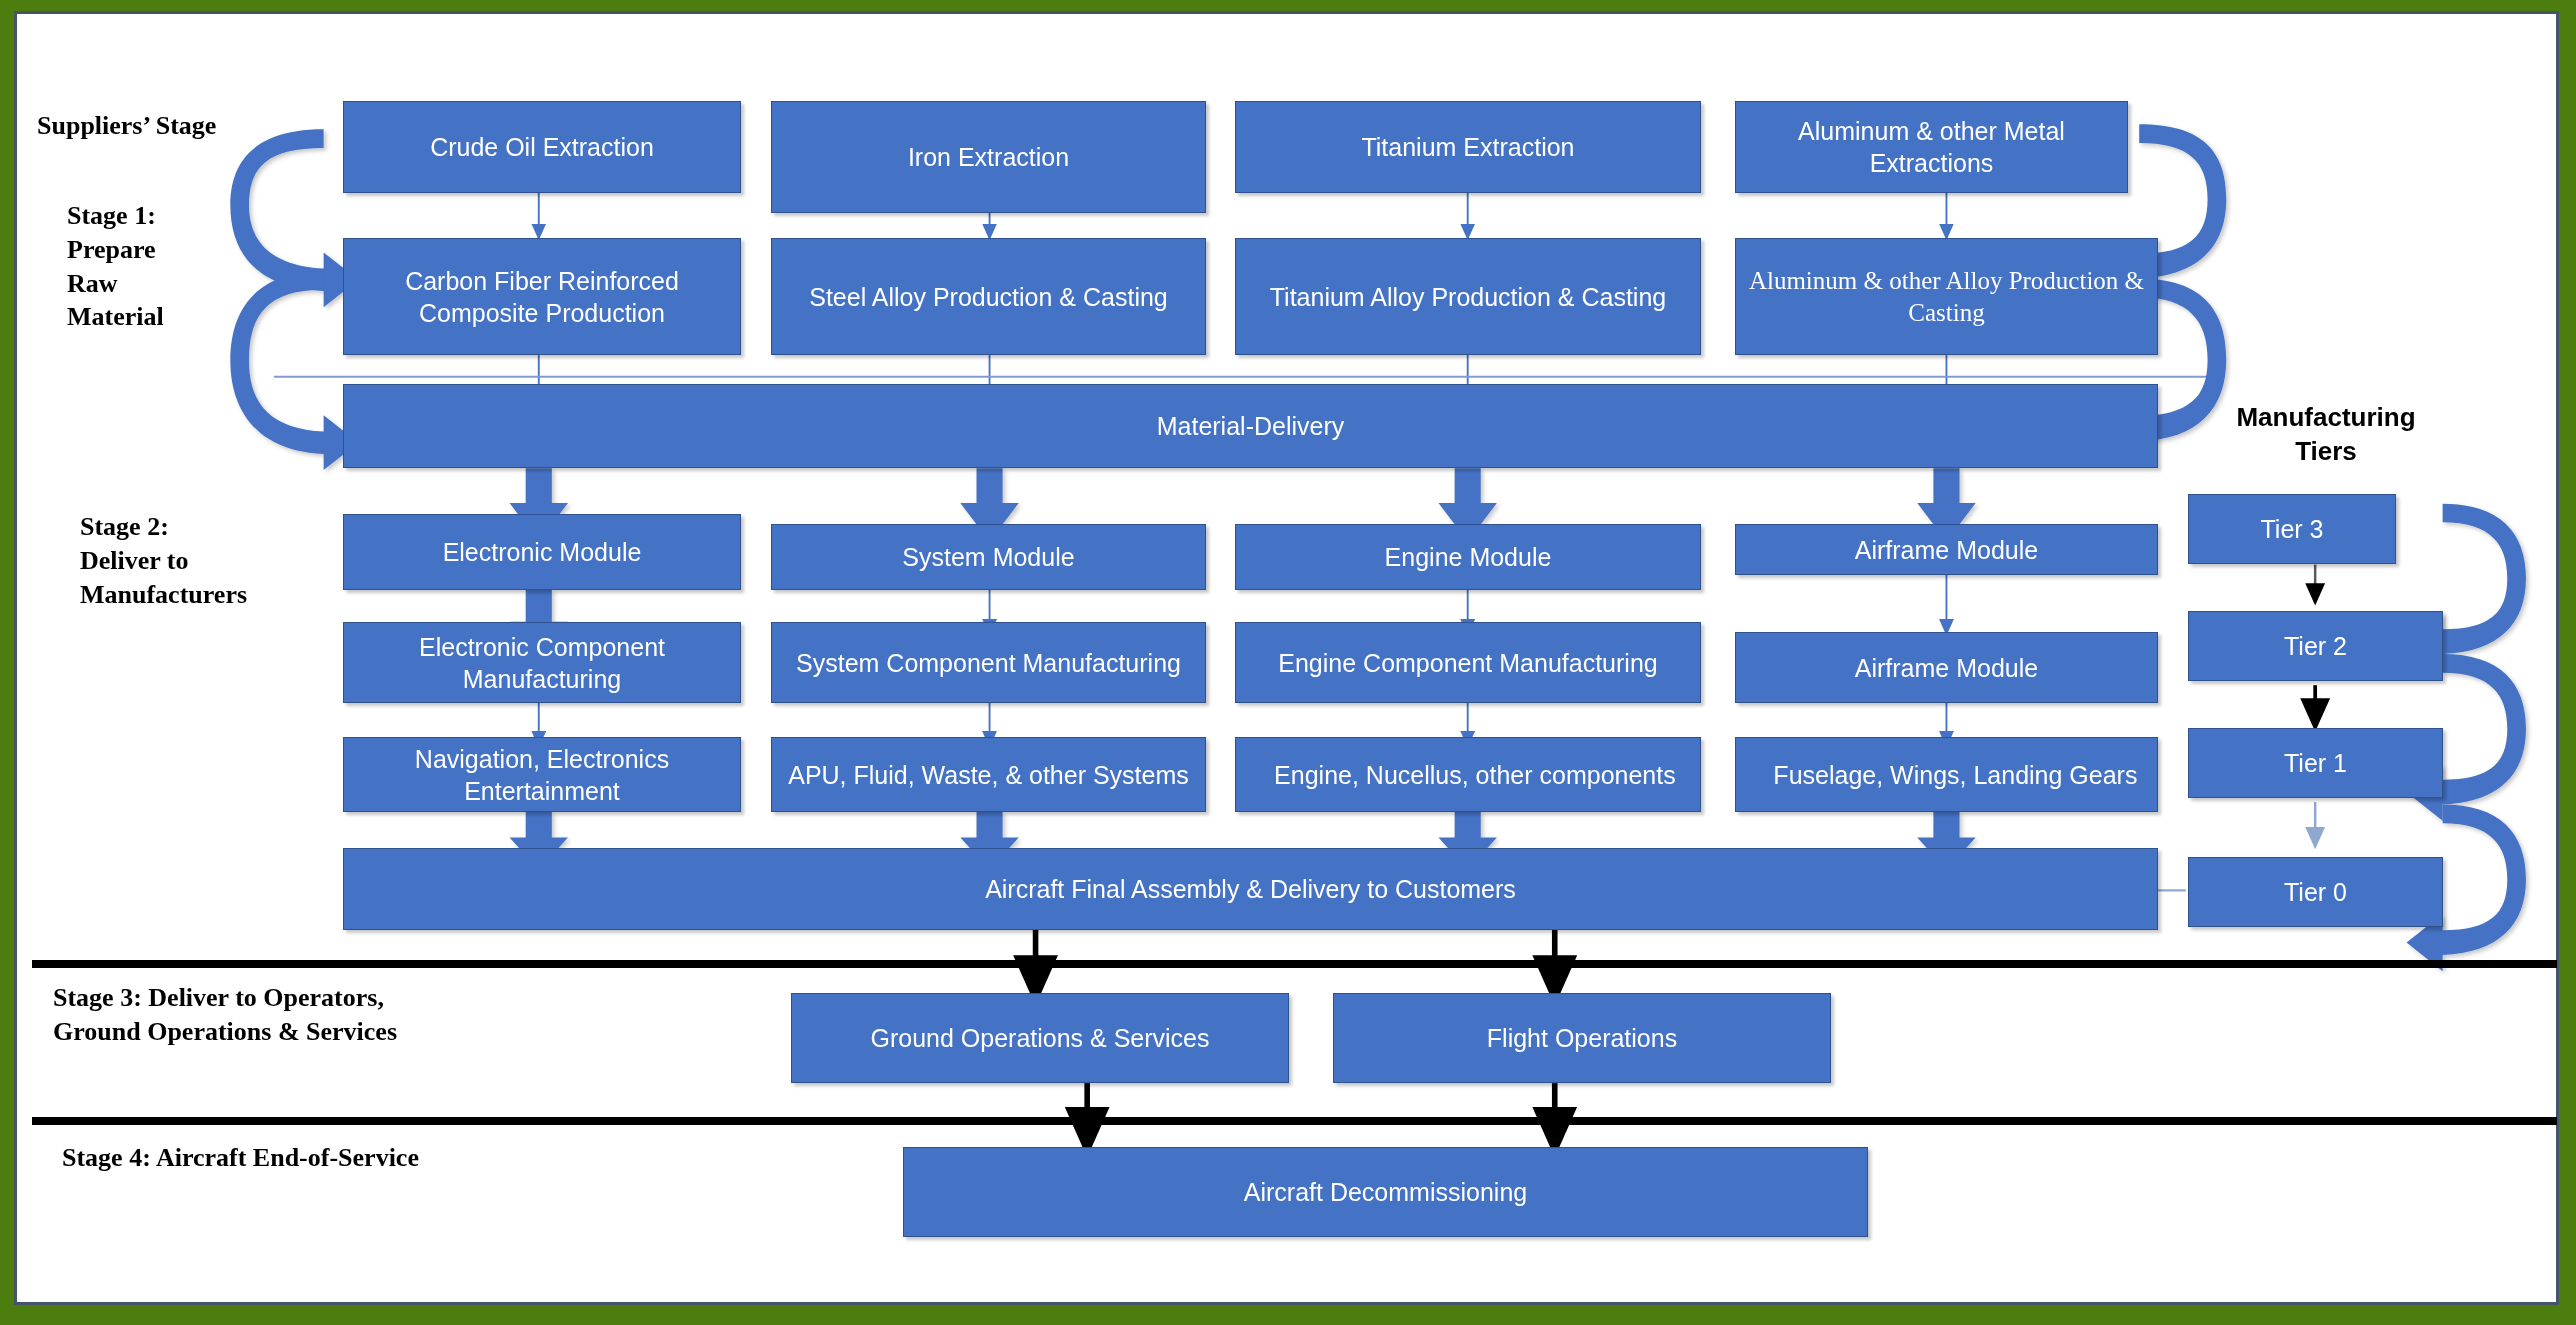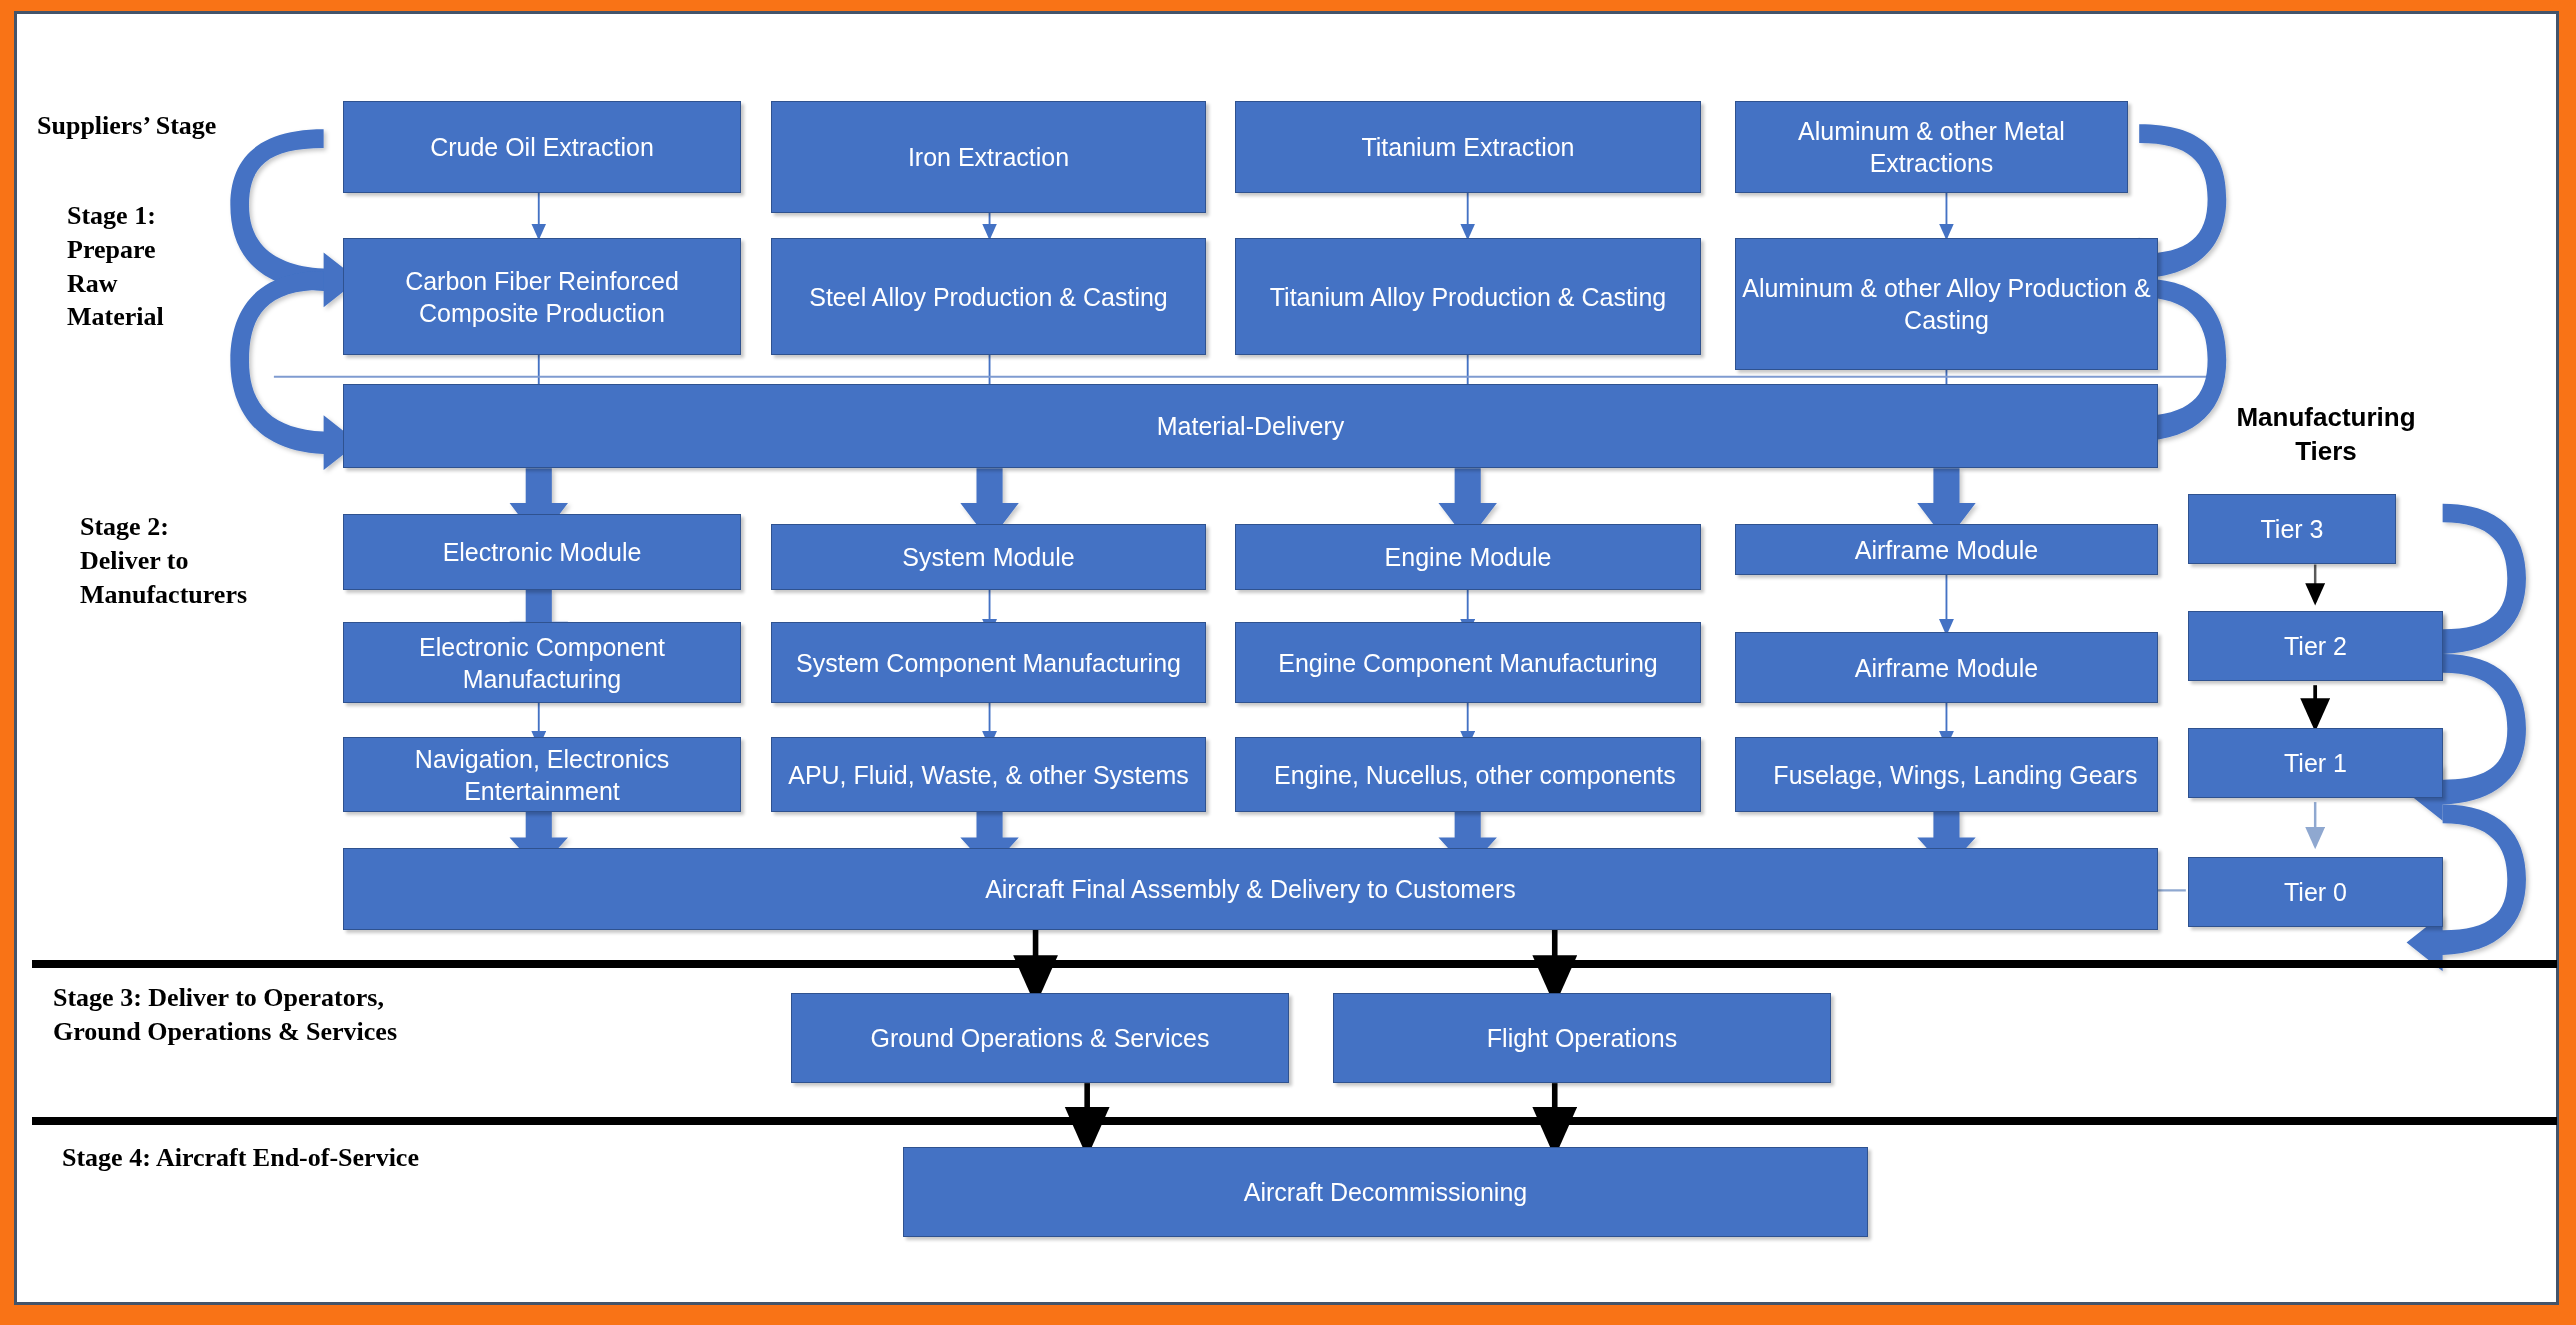--- a/index.html
+++ b/index.html
@@ -1,20 +1,20 @@
 <!DOCTYPE html>
 <html style="font-size:10px"><head>
 <meta charset="utf-8">
 <style>
   html,body{margin:0;padding:0;background:#ffffff;}
   body{font-family:"Liberation Sans", sans-serif;}
   #stage{
     position:relative;
     width:2576px;height:1325px;
-    background:#f97316;
+    background:#4d7c0f;
     overflow:hidden;
   }
   #frame{
     position:absolute;
     left:13.7px;top:10.6px;
     width:2545px;height:1294px;
     border:3.1px solid #44546A;
     box-sizing:border-box;
     background:#ffffff;
   }
@@ -224,21 +224,21 @@
 
   <div class="box" style="left:343px;top:238px;width:398px;height:117px;">
     <span>Carbon Fiber Reinforced Composite Production</span>
   </div>
   <div class="box" style="left:771px;top:238px;width:435px;height:117px;">
     <span>Steel Alloy Production &amp; Casting</span>
   </div>
   <div class="box" style="left:1235px;top:238px;width:466px;height:117px;">
     <span>Titanium Alloy Production &amp; Casting</span>
   </div>
-  <div class="box" style="left:1735px;top:238px;width:423px;height:132px;">
+  <div class="box" style="left:1735px;top:238px;width:423px;height:117px;font-family:Liberation Serif, serif;">
     <span>Aluminum &amp; other Alloy Production &amp; Casting</span>
   </div>
 
   <div class="box" style="left:343px;top:384px;width:1815px;height:84px;">
     <span>Material-Delivery</span>
   </div>
 
   <div class="box" style="left:343px;top:514px;width:398px;height:76px;">
     <span>Electronic Module</span>
   </div>

